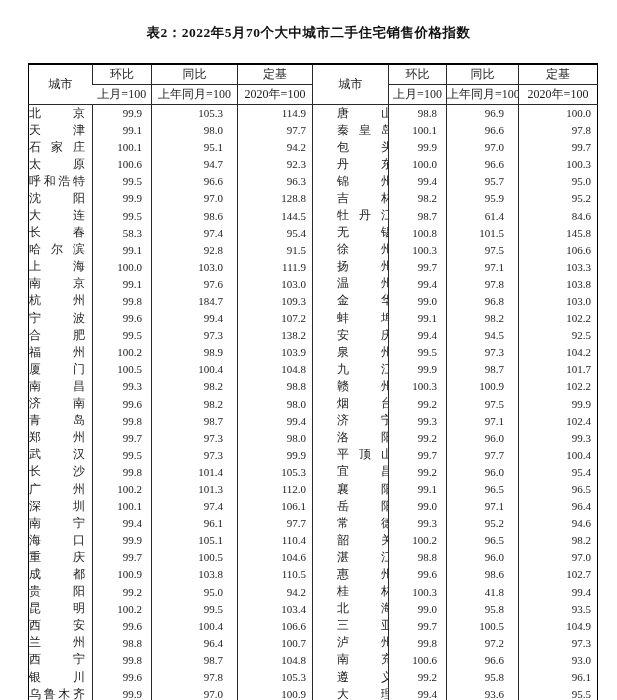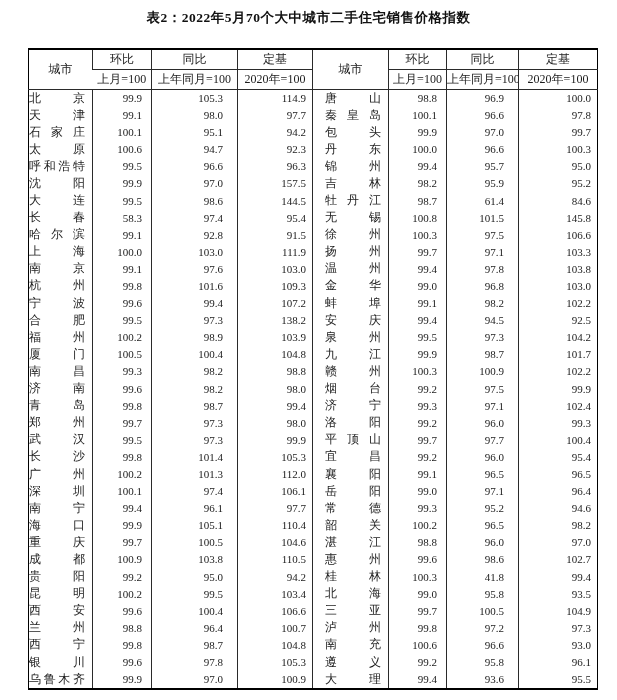--- a/index.html
+++ b/index.html
@@ -6,21 +6,21 @@
   html, body {
     margin: 0; padding: 0;
     width: 617px; height: 700px;
     background: #ffffff;
     font-family: "Liberation Serif", "DejaVu Serif", serif;
     color: #1c1c1c;
   }
   .page { width: 617px; height: 700px; overflow: hidden; }
 
   .title {
-    margin: 0;
+    margin: 15px;
     padding-top: 9px;
     text-align: center;
     font-size: 13.5px;
     font-weight: bold;
     color: #111;
     letter-spacing: 0.5px;
   }
 
   table.idx-table {
     border-collapse: collapse;
@@ -45,21 +45,21 @@
     text-align: center;
     height: 20px;
     font-size: 12px;
     border-bottom: 1px solid #2a2a2a;
   }
   thead th.city-h { vertical-align: middle; }
 
   tbody td { height: 17.1px; border-bottom: none; border-top: none; }
 
   td.city-cell { text-align: left; padding-left: 6px; }
-  td.city-cell.right { padding-left: 12px; }
+  td.city-cell.right { padding-left: 24px; }
   span.city-name {
     display: inline-block;
     width: 56px;
     text-align: justify;
     text-align-last: justify;
     font-size: 12px;
   }
   td.num { text-align: right; }
   td.num.mom   { padding-right: 9px; }
   td.num.yoy   { padding-right: 14px; }
@@ -150,21 +150,21 @@
           <td class="num fixed">96.3</td>
           <td class="city-cell right"><span class="city-name">锦州</span></td>
           <td class="num mom">99.4</td>
           <td class="num yoy">95.7</td>
           <td class="num fixed">95.0</td>
         </tr>
         <tr>
           <td class="city-cell left"><span class="city-name">沈阳</span></td>
           <td class="num mom">99.9</td>
           <td class="num yoy">97.0</td>
-          <td class="num fixed">157.5</td>
+          <td class="num fixed">128.8</td>
           <td class="city-cell right"><span class="city-name">吉林</span></td>
           <td class="num mom">98.2</td>
           <td class="num yoy">95.9</td>
           <td class="num fixed">95.2</td>
         </tr>
         <tr>
           <td class="city-cell left"><span class="city-name">大连</span></td>
           <td class="num mom">99.5</td>
           <td class="num yoy">98.6</td>
           <td class="num fixed">144.5</td>
@@ -209,21 +209,21 @@
           <td class="num yoy">97.6</td>
           <td class="num fixed">103.0</td>
           <td class="city-cell right"><span class="city-name">温州</span></td>
           <td class="num mom">99.4</td>
           <td class="num yoy">97.8</td>
           <td class="num fixed">103.8</td>
         </tr>
         <tr>
           <td class="city-cell left"><span class="city-name">杭州</span></td>
           <td class="num mom">99.8</td>
-          <td class="num yoy">101.6</td>
+          <td class="num yoy">184.7</td>
           <td class="num fixed">109.3</td>
           <td class="city-cell right"><span class="city-name">金华</span></td>
           <td class="num mom">99.0</td>
           <td class="num yoy">96.8</td>
           <td class="num fixed">103.0</td>
         </tr>
         <tr>
           <td class="city-cell left"><span class="city-name">宁波</span></td>
           <td class="num mom">99.6</td>
           <td class="num yoy">99.4</td>

